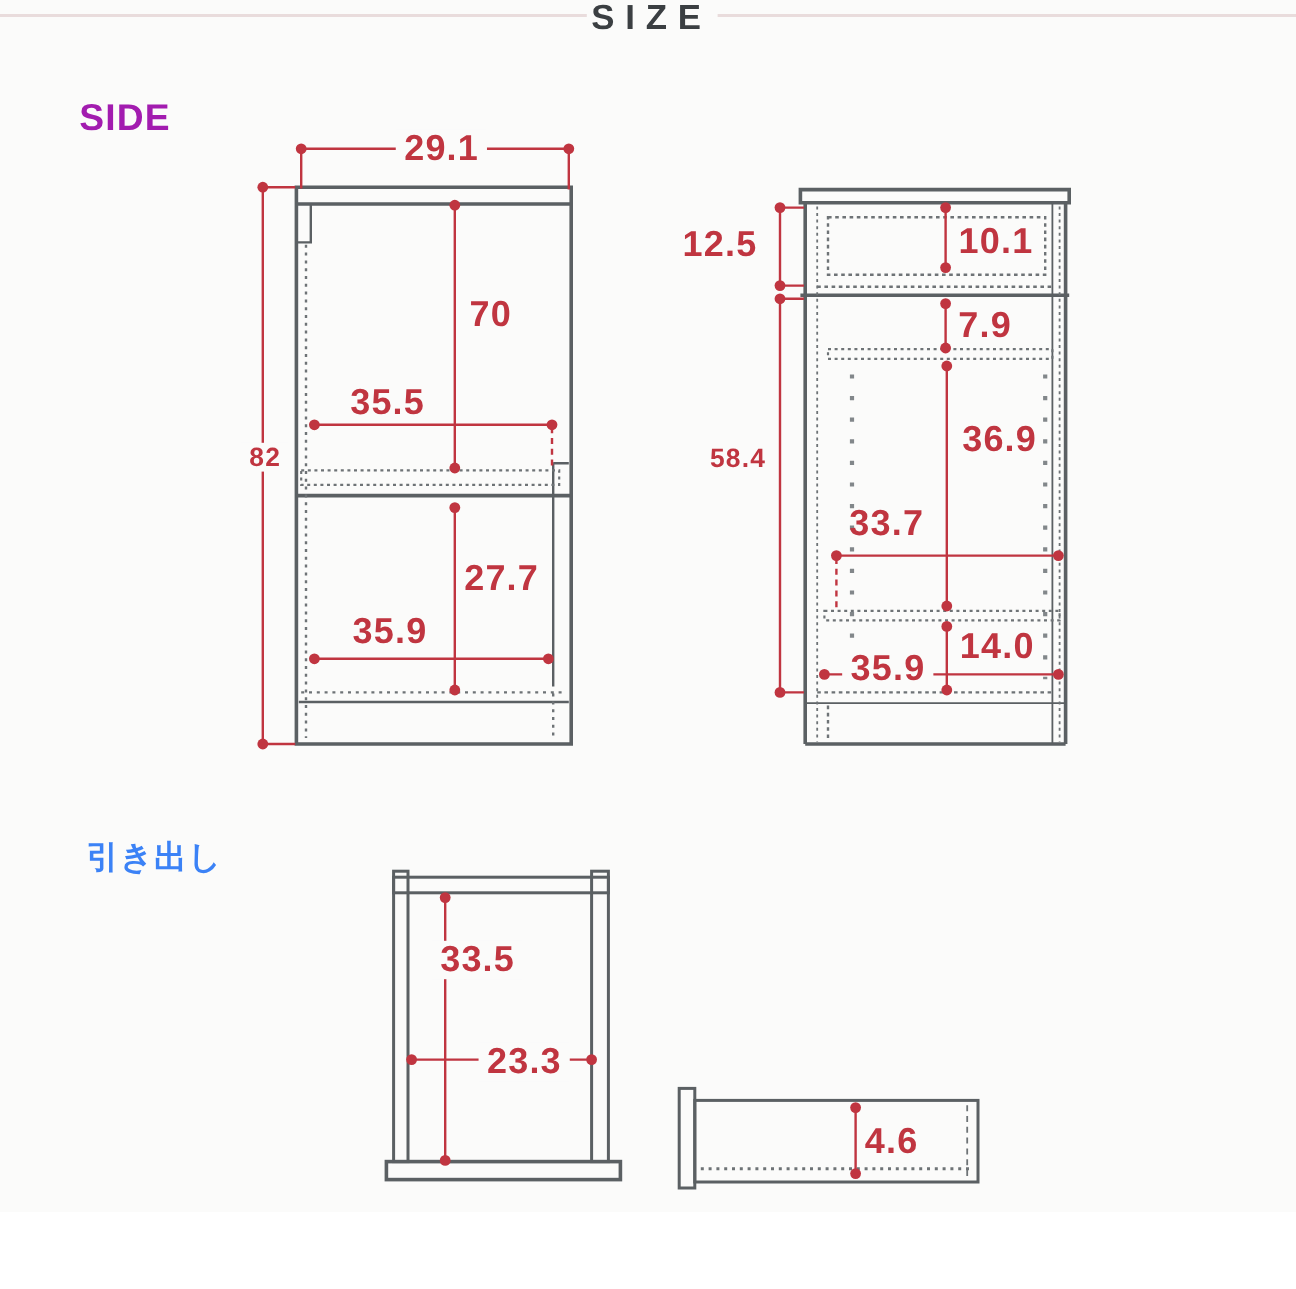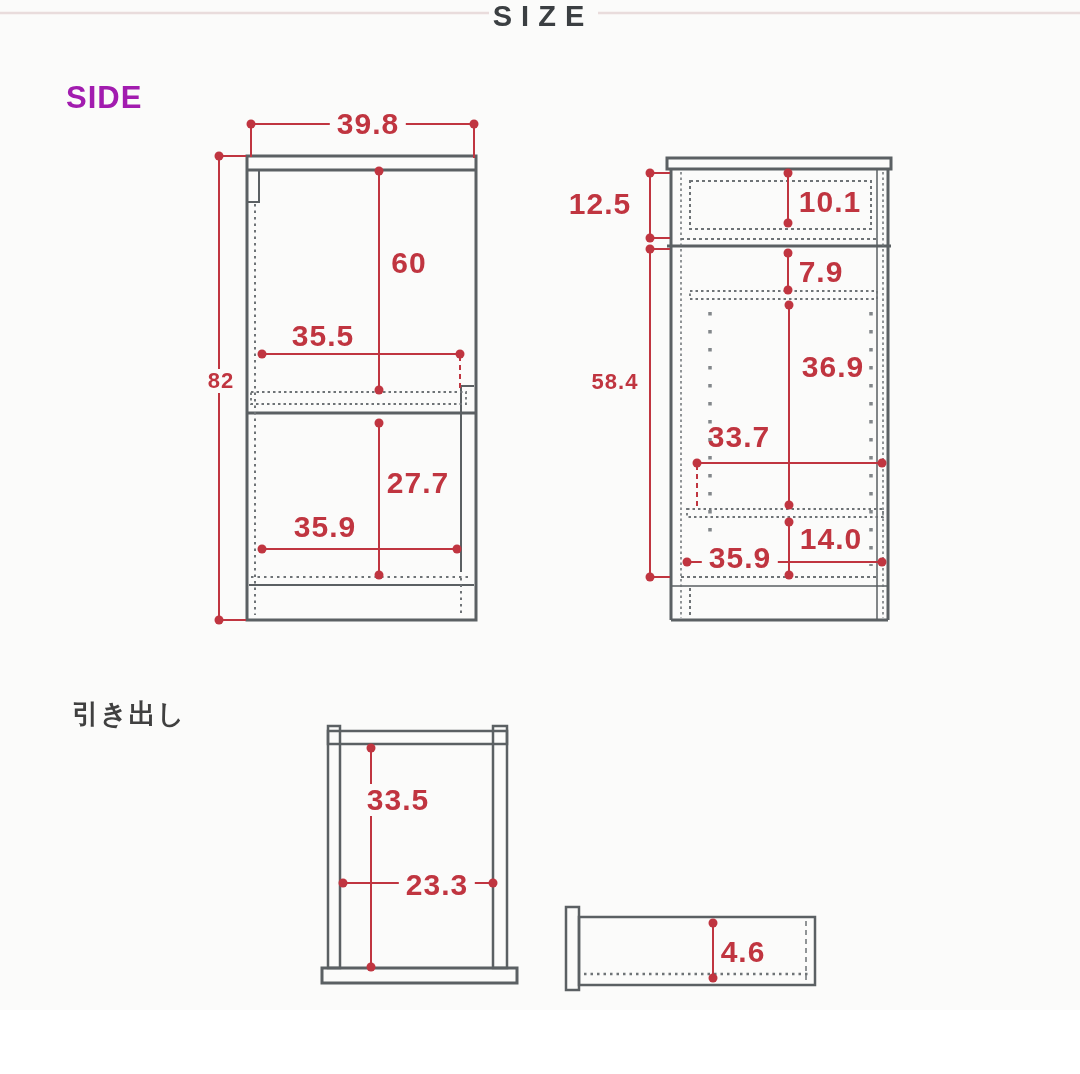--- a/index.html
+++ b/index.html
@@ -12,21 +12,21 @@
   .title{
     position:absolute;left:543px;top:16px;transform:translate(-50%,-50%);
     font-size:29px;font-weight:bold;letter-spacing:9px;color:#3b3f42;white-space:nowrap;
   }
   .side-label{
     position:absolute;left:66px;top:80px;
     font-size:31px;font-weight:bold;letter-spacing:1px;color:#a21caf;
   }
   .drawer-label{
     position:absolute;left:72px;top:696px;
-    font-size:27px;font-weight:600;letter-spacing:1px;color:#404040;
+    font-size:27px;font-weight:600;letter-spacing:1px;color:#3b82f6;
   }
   .dim{
     position:absolute;transform:translate(-50%,-50%);
     color:#c03540;font-size:30px;font-weight:bold;letter-spacing:1px;white-space:nowrap;
     line-height:1;
   }
   .dim.big{font-size:22px;}
   .dim.mask{background:#fbfbfa;padding:1px 7px;}
 </style>
 </head>
@@ -115,23 +115,23 @@
       <path fill="none" stroke="#c03540" stroke-width="2" d="M713 923 V978"></path>
       <circle cx="713" cy="923" r="4.5" fill="#c03540"></circle>
       <circle cx="713" cy="978" r="4.5" fill="#c03540"></circle>
     </g>
   </svg>
 
   <div class="title">SIZE</div>
   <div class="side-label">SIDE</div>
   <div class="drawer-label">引き出し</div>
 
-  <span class="dim mask" style="left:368px;top:124px">39.8</span>
+  <span class="dim mask" style="left:368px;top:124px">29.1</span>
   <span class="dim mask big" style="left:221px;top:381px">82</span>
-  <span class="dim" style="left:409px;top:263px">60</span>
+  <span class="dim" style="left:409px;top:263px">70</span>
   <span class="dim" style="left:323px;top:336px">35.5</span>
   <span class="dim" style="left:418px;top:483px">27.7</span>
   <span class="dim" style="left:325px;top:527px">35.9</span>
 
   <span class="dim" style="left:600px;top:204px">12.5</span>
   <span class="dim" style="left:830px;top:202px">10.1</span>
   <span class="dim big" style="left:615px;top:382px">58.4</span>
   <span class="dim" style="left:821px;top:272px">7.9</span>
   <span class="dim" style="left:833px;top:367px">36.9</span>
   <span class="dim" style="left:739px;top:437px">33.7</span>

